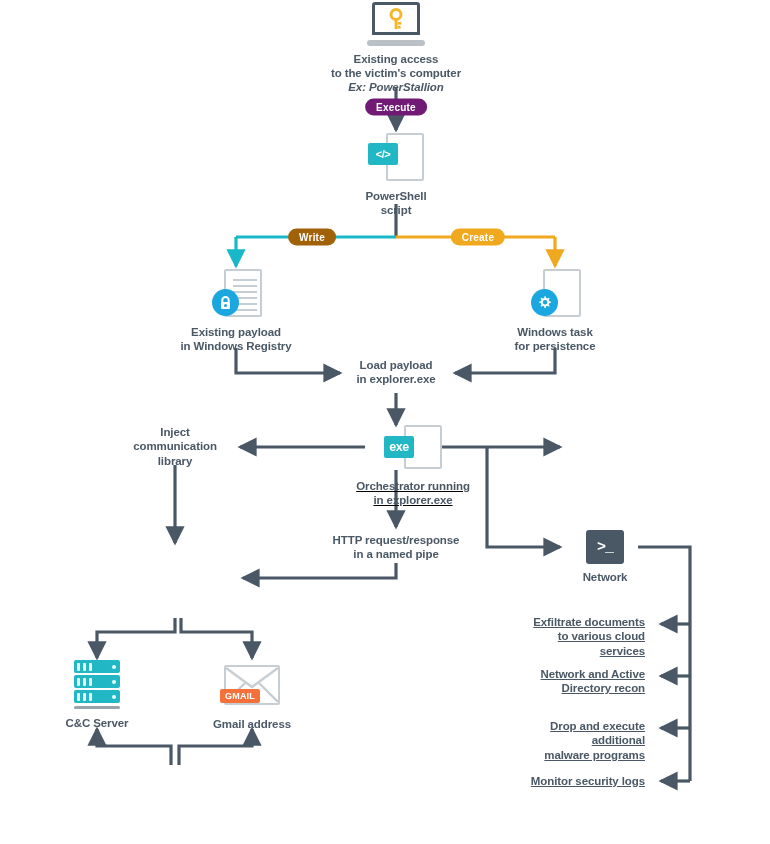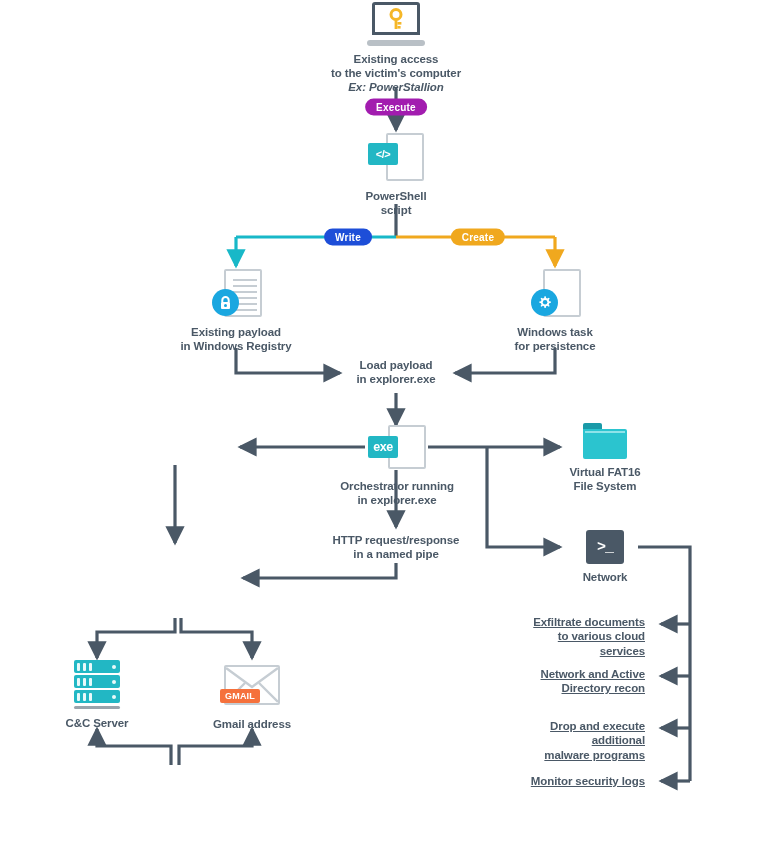--- a/index.html
+++ b/index.html
@@ -53,22 +53,22 @@
     font-size: 10px;
     font-weight: bold;
     letter-spacing: 0.2px;
     display: flex;
     align-items: center;
     justify-content: center;
     height: 17px;
     padding: 0 11px;
     transform: translate(-50%, -50%);
   }
-  .pill.dark { background: #a21caf; }
-  .pill.teal { background: #1d4ed8; margin-left: 36px; }
+  .pill.dark { background: #701a75; }
+  .pill.teal { background: #a16207; }
   .pill.amber { background: #f0a81e; }
 
   
   .ico { position: relative; }
   .doc {
     width: 38px; height: 48px;
     border: 2px solid #c6cdd3;
     background: #ffffff;
     border-radius: 2px;
   }
@@ -293,39 +293,33 @@
         </svg>
       </div>
     </div>
     <div class="cap">Windows task
 for persistence</div>
   </div>
 
   <div class="txtnode ctr" style="left:396px; top:358px; text-align:center;">Load payload
 in explorer.exe</div>
 
-  <div class="node" style="left:336px; top:425px; width:122px;">
+  <div class="node" style="left:352px; top:425px; width:122px;text-decoration:underline;">
     <div class="ico" style="width:58px;height:48px;">
       <div class="doc" style="position:absolute; left:20px; top:0px; height:44px;"></div>
       <div class="badge sq" style="background:#22b7c4; left:0px; top:11px;">exe</div>
     </div>
     <div class="cap">Orchestrator running
 in explorer.exe</div>
   </div>
 
-
-  <div class="node" style="left:545px; top:423px; width:120px;">
-    <div class="ico folder">
-      <div class="ftab"></div>
-      <div class="fbody"></div>
-      <div class="fline"></div>
-    </div>
-    <div class="cap">Virtual FAT16
-File System</div>
-  </div>
+  <div class="txtnode ctr" style="left:175px; top:425px; text-align:center;">Inject
+communication
+library</div>
+
 
   <div class="txtnode ctr" style="left:396px; top:533px; text-align:center;">HTTP request/response
 in a named pipe</div>
 
   <div class="node" style="left:545px; top:530px; width:120px;">
     <div class="term">&gt;_</div>
     <div class="cap">Network</div>
   </div>
 
 

